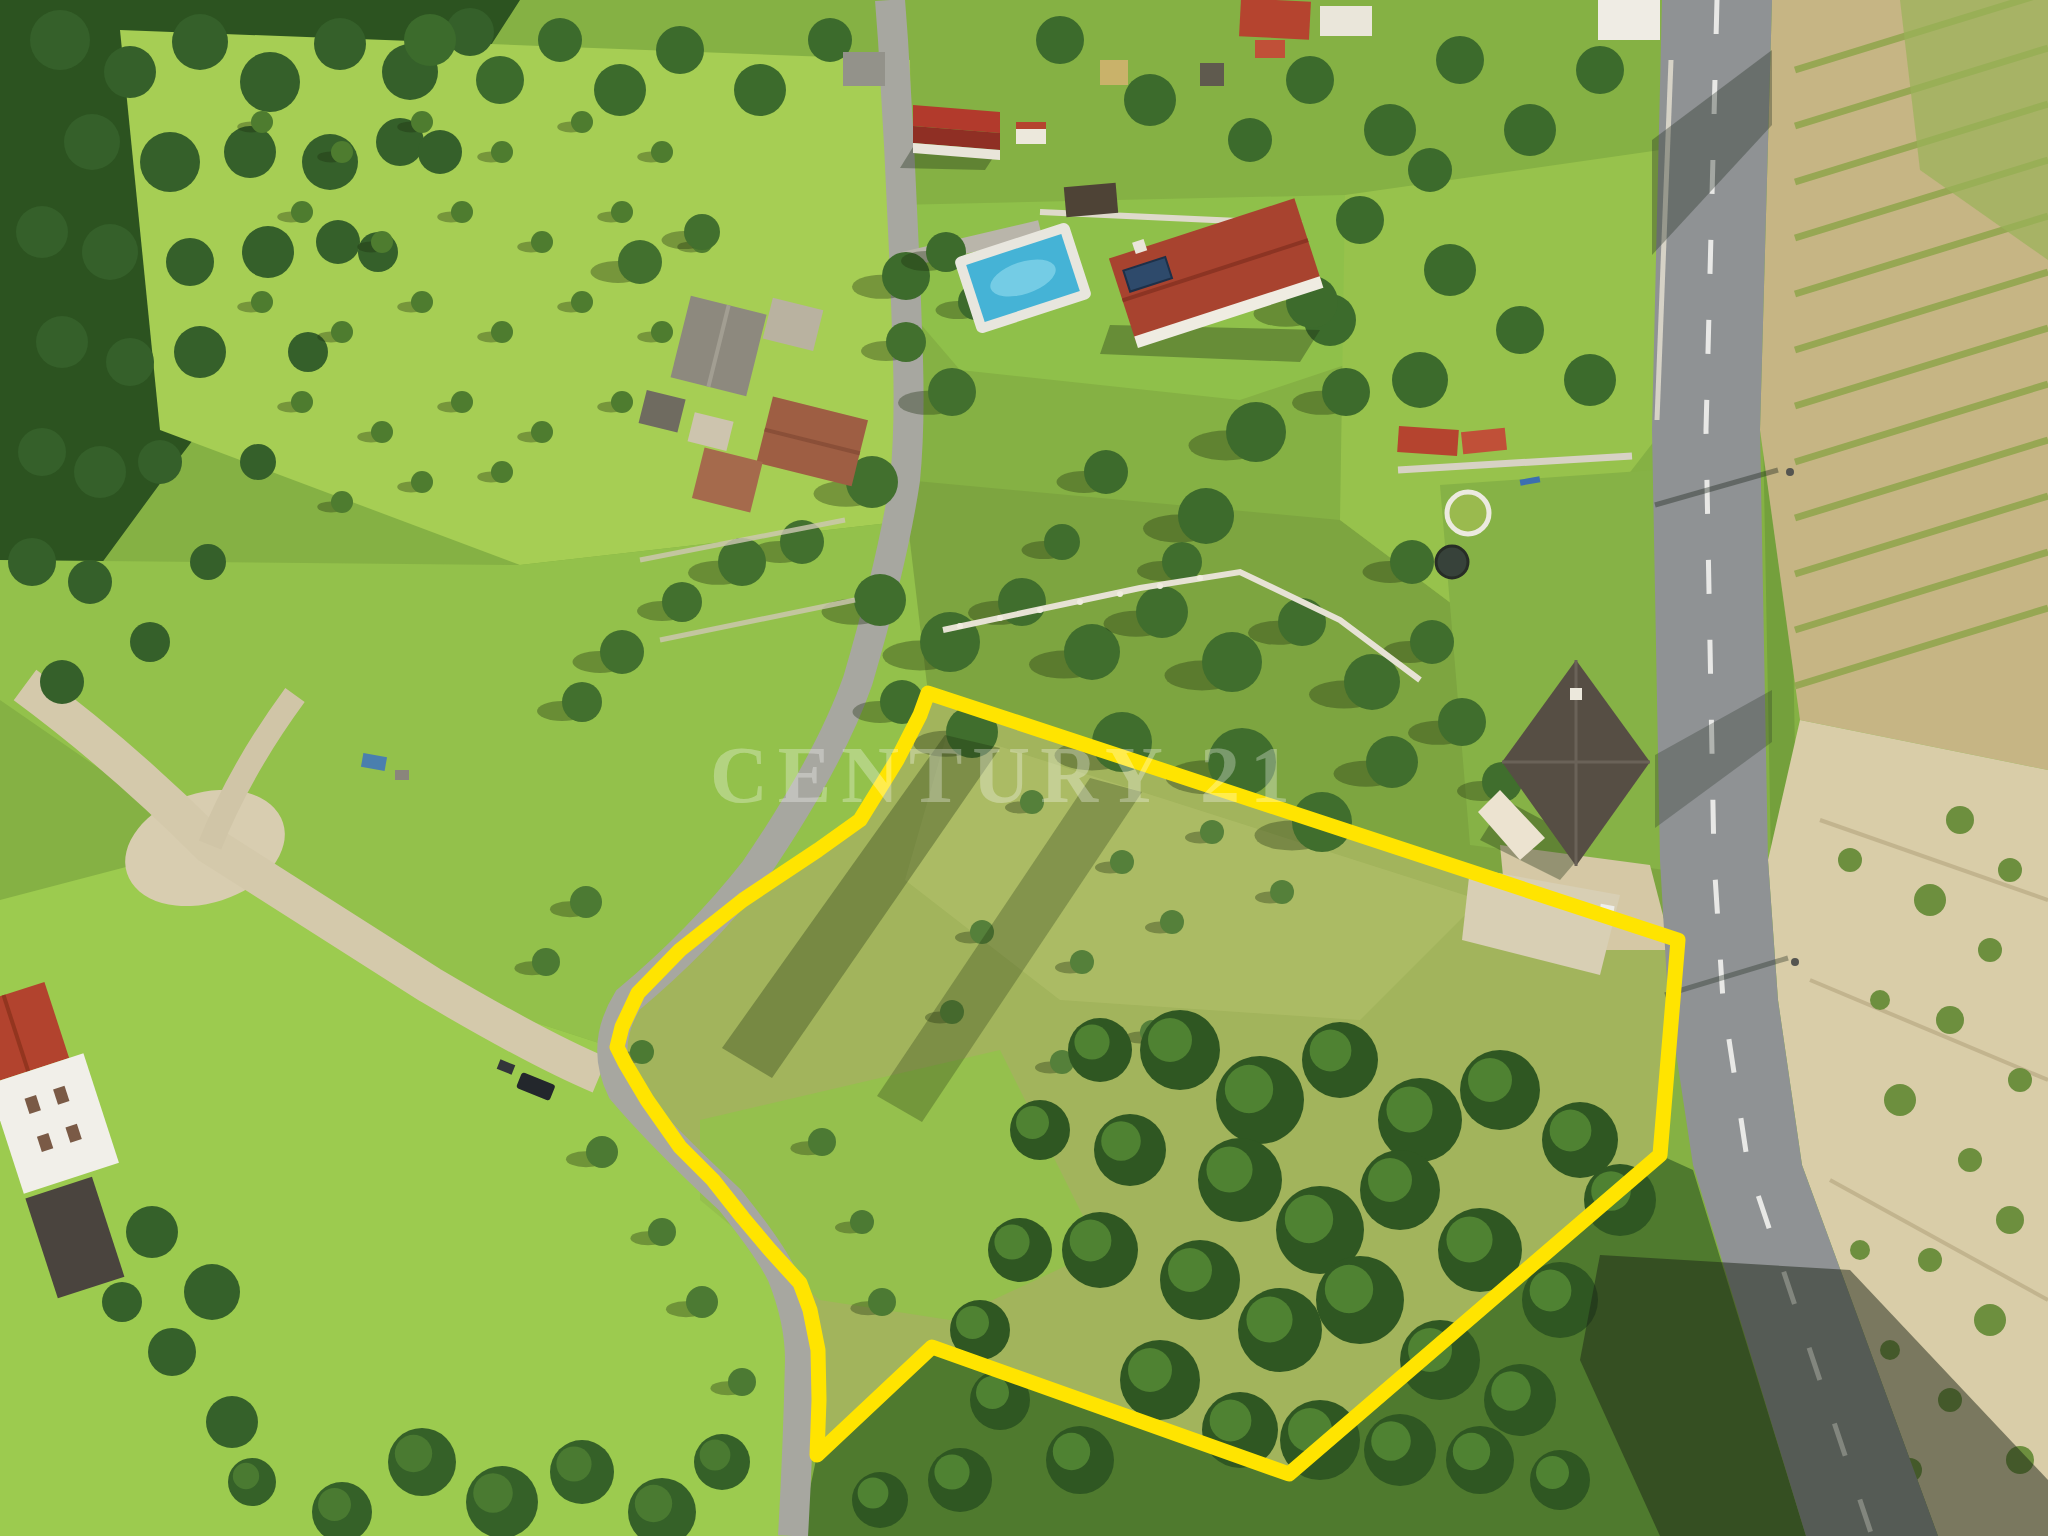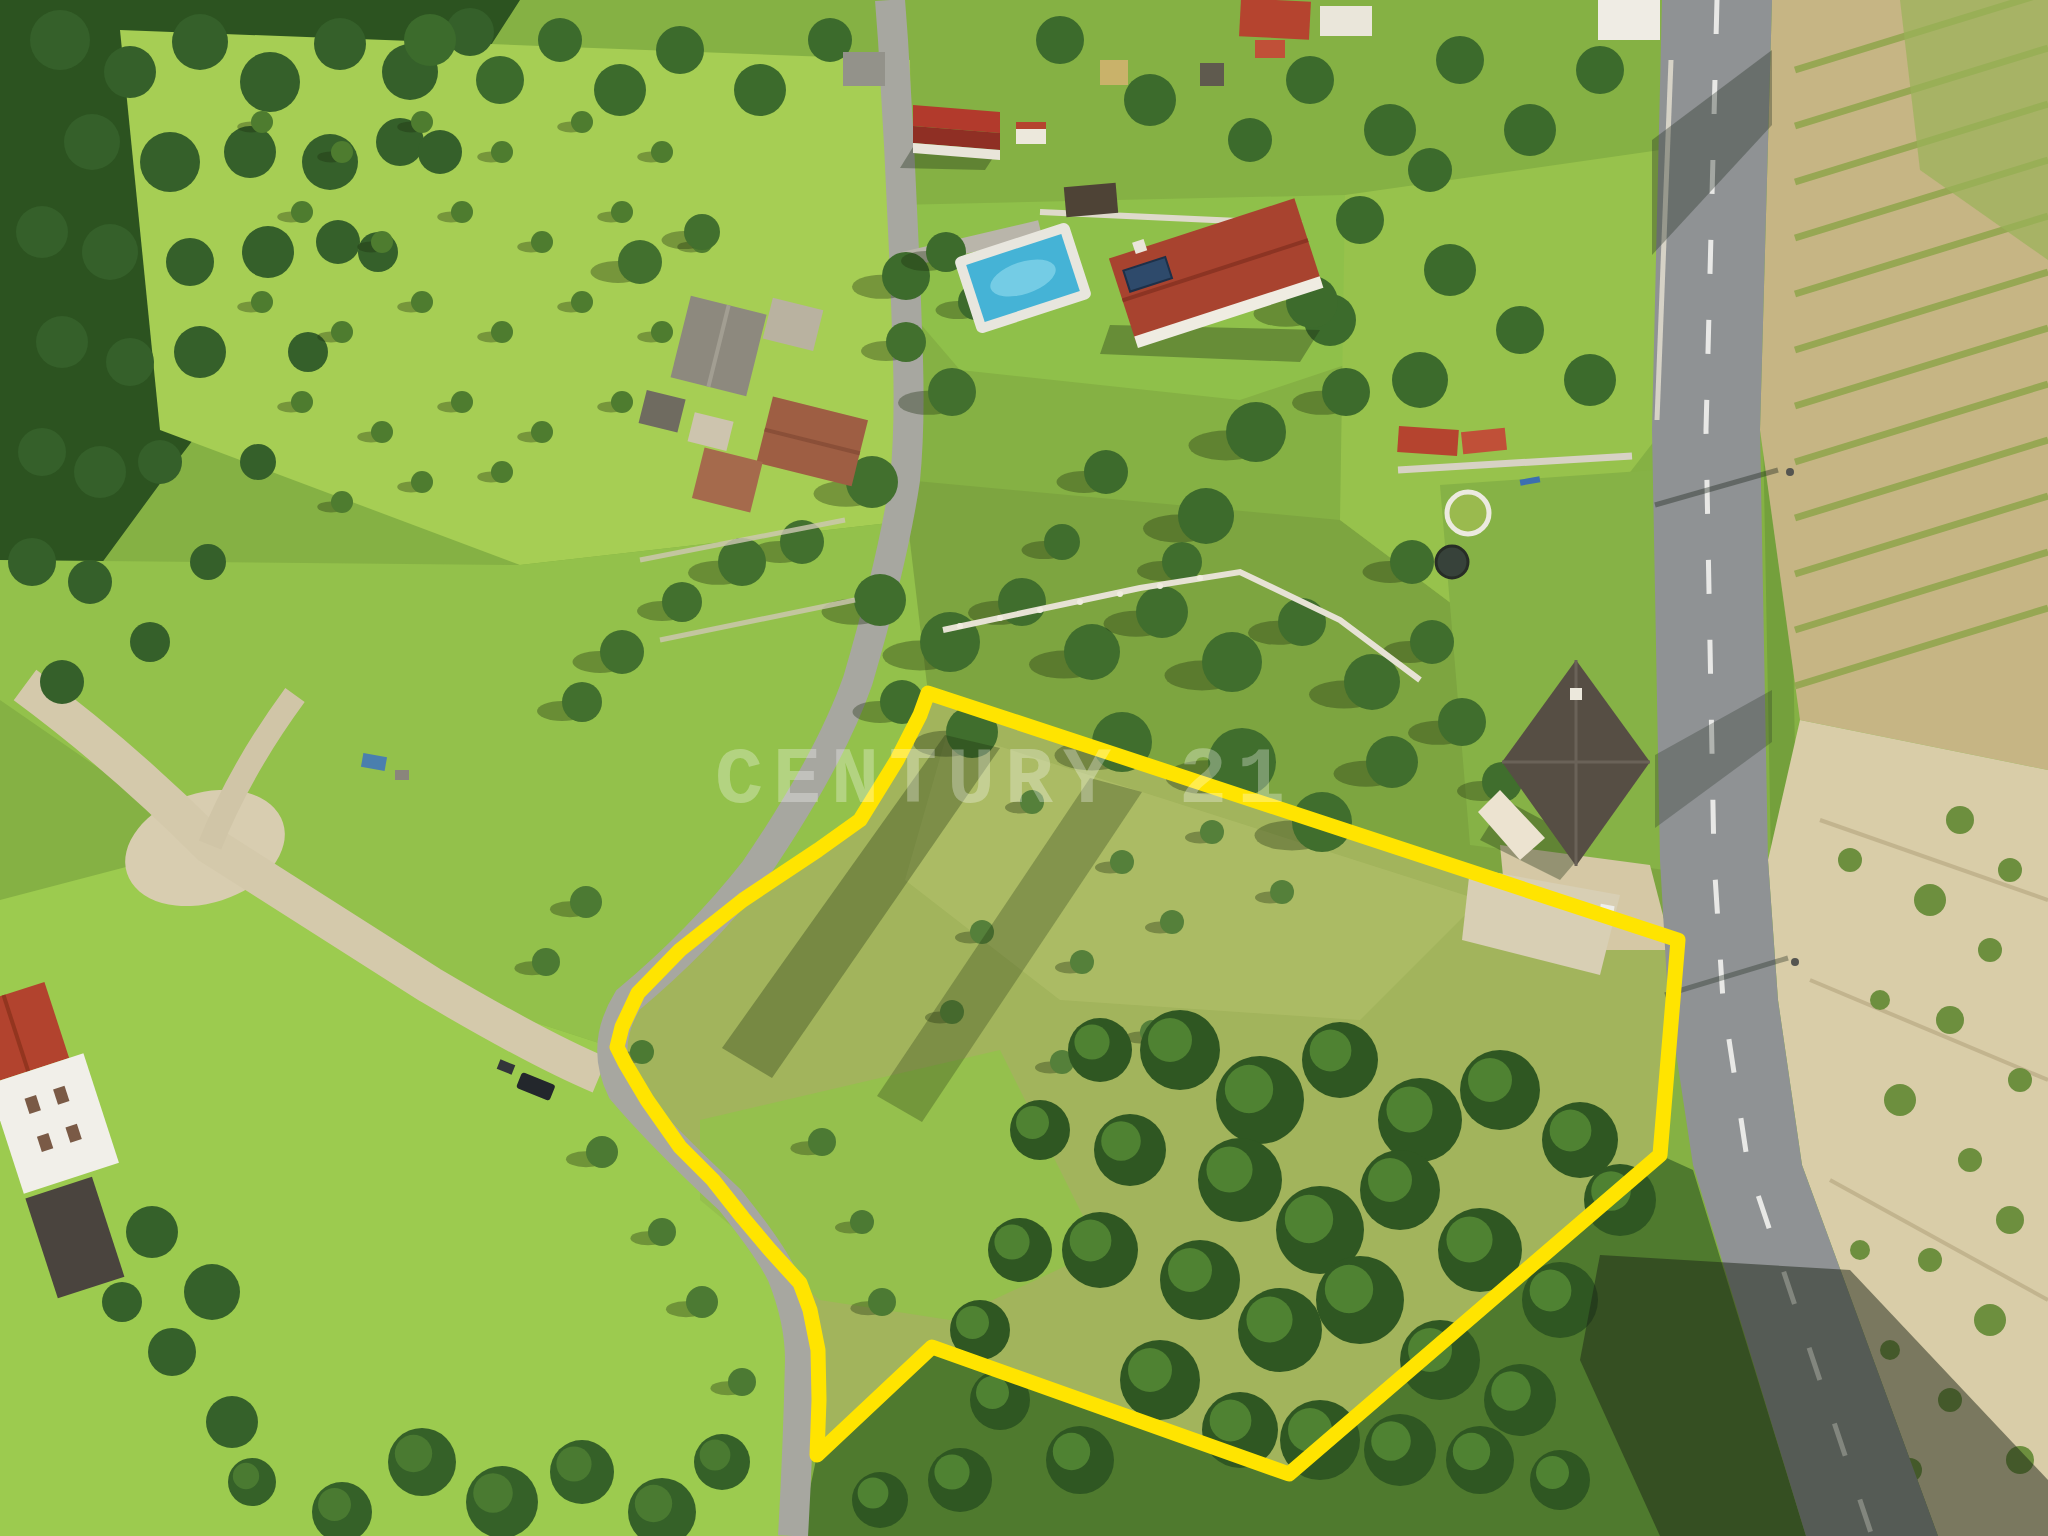--- a/index.html
+++ b/index.html
@@ -1,17 +1,17 @@
 <!DOCTYPE html>
 <html><head>
 <meta charset="utf-8">
 <style>
   html,body{margin:0;padding:0;background:#1b1b1b;}
   .stage{position:relative;width:2048px;height:1536px;overflow:hidden;background:#737373;
-         font-family:Liberation Mono, monospace;}
+         font-family:Liberation Serif, serif;}
   svg{position:absolute;inset:0;display:block;}
   .wm{font-weight:bold;letter-spacing:10px;}
 </style>
 </head>
 <body>
 
 <div class="stage">
 <svg viewBox="0 0 2048 1536" width="2048" height="1536">
 
   <g>

